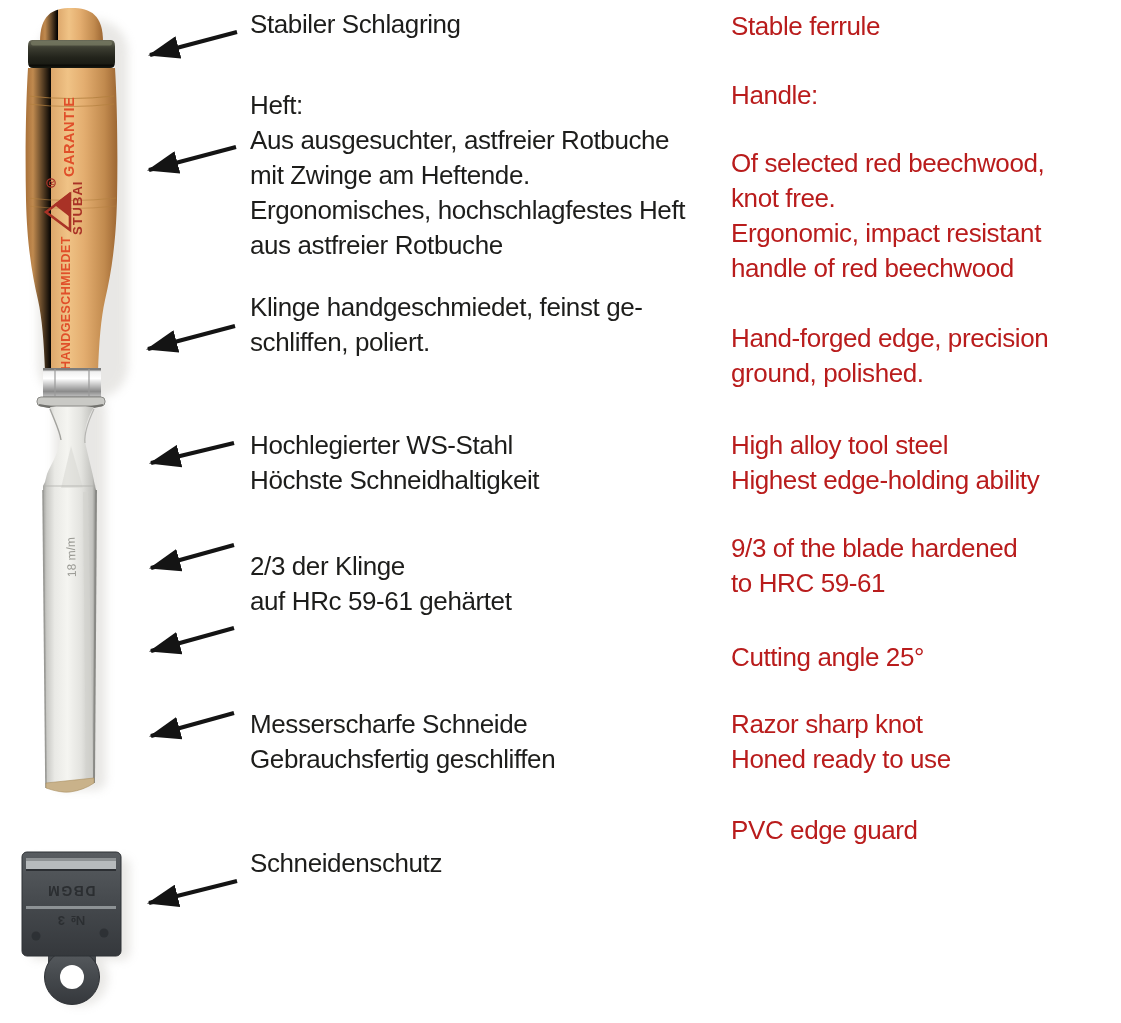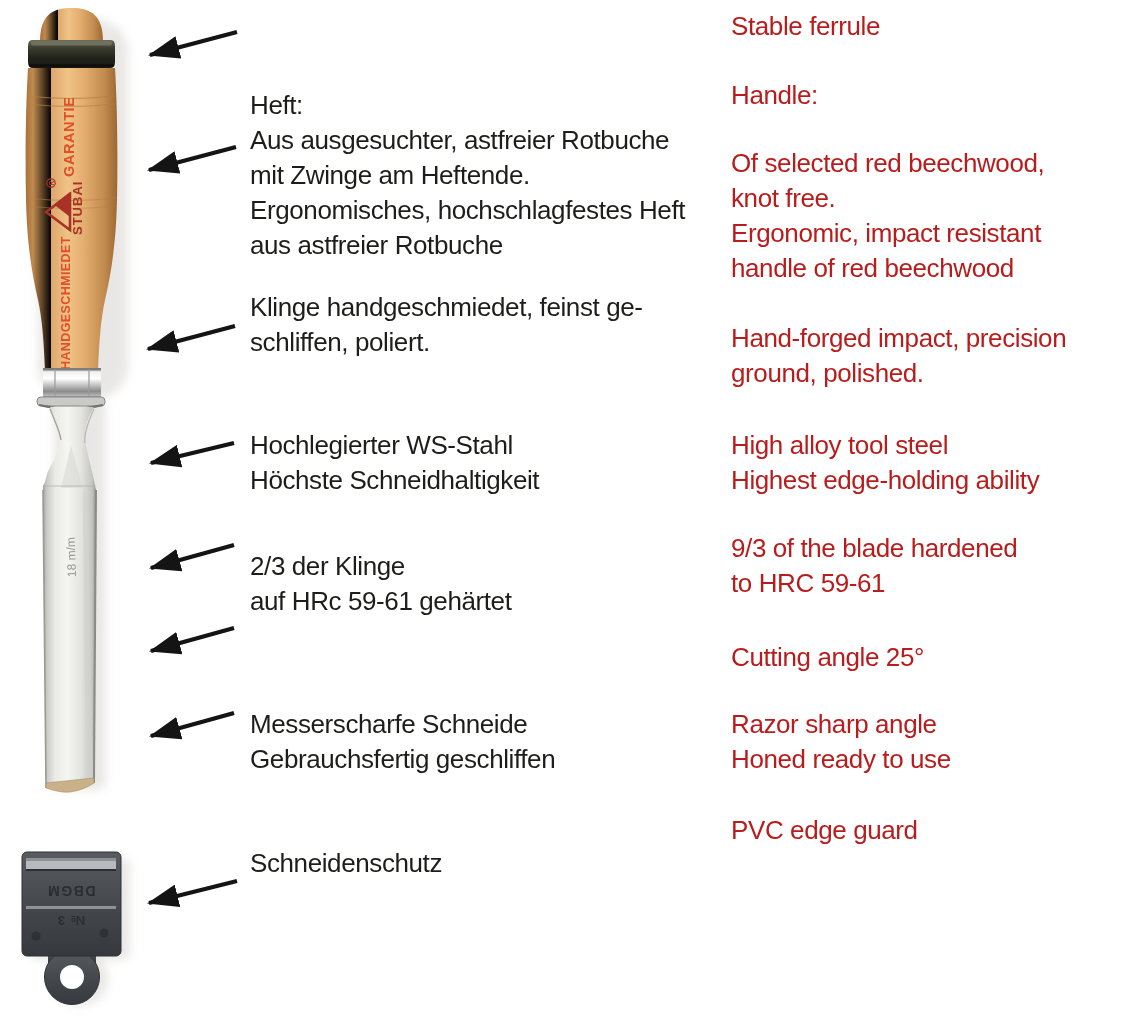--- a/index.html
+++ b/index.html
@@ -149,20 +149,21 @@
       <line x1="236" y1="147" x2="149" y2="170" marker-end="url(#ah)"></line>
       <line x1="235" y1="326" x2="148" y2="349" marker-end="url(#ah)"></line>
       <line x1="234" y1="443" x2="151" y2="463" marker-end="url(#ah)"></line>
       <line x1="234" y1="545" x2="151" y2="568" marker-end="url(#ah)"></line>
       <line x1="234" y1="628" x2="151" y2="651" marker-end="url(#ah)"></line>
       <line x1="234" y1="713" x2="151" y2="736" marker-end="url(#ah)"></line>
       <line x1="237" y1="881" x2="149" y2="903" marker-end="url(#ah)"></line>
     </g>
   </svg>
 
+  <div class="label de" style="top:7px">Stabiler Schlagring</div>
   <div class="label de" style="top:88px">Heft:
 Aus ausgesuchter, astfreier Rotbuche
 mit Zwinge am Heftende.
 Ergonomisches, hochschlagfestes Heft
 aus astfreier Rotbuche</div>
   <div class="label de" style="top:290px">Klinge handgeschmiedet, feinst ge-
 schliffen, poliert.</div>
   <div class="label de" style="top:428px">Hochlegierter WS-Stahl
 Höchste Schneidhaltigkeit</div>
   <div class="label de" style="top:549px">2/3 der Klinge
@@ -170,24 +171,24 @@
   <div class="label de" style="top:707px">Messerscharfe Schneide
 Gebrauchsfertig geschliffen</div>
   <div class="label de" style="top:846px">Schneidenschutz</div>
 
   <div class="label en" style="top:9px">Stable ferrule</div>
   <div class="label en" style="top:78px">Handle:</div>
   <div class="label en" style="top:146px">Of selected red beechwood,
 knot free.
 Ergonomic, impact resistant
 handle of red beechwood</div>
-  <div class="label en" style="top:321px">Hand-forged impact, precision
+  <div class="label en" style="top:321px">Hand-forged edge, precision
 ground, polished.</div>
   <div class="label en" style="top:428px">High alloy tool steel
 Highest edge-holding ability</div>
   <div class="label en" style="top:531px">9/3 of the blade hardened
 to HRC 59-61</div>
   <div class="label en" style="top:640px">Cutting angle 25°</div>
-  <div class="label en" style="top:707px">Razor sharp angle
+  <div class="label en" style="top:707px">Razor sharp knot
 Honed ready to use</div>
   <div class="label en" style="top:813px">PVC edge guard</div>
 
 </div>
 
 </body></html>

